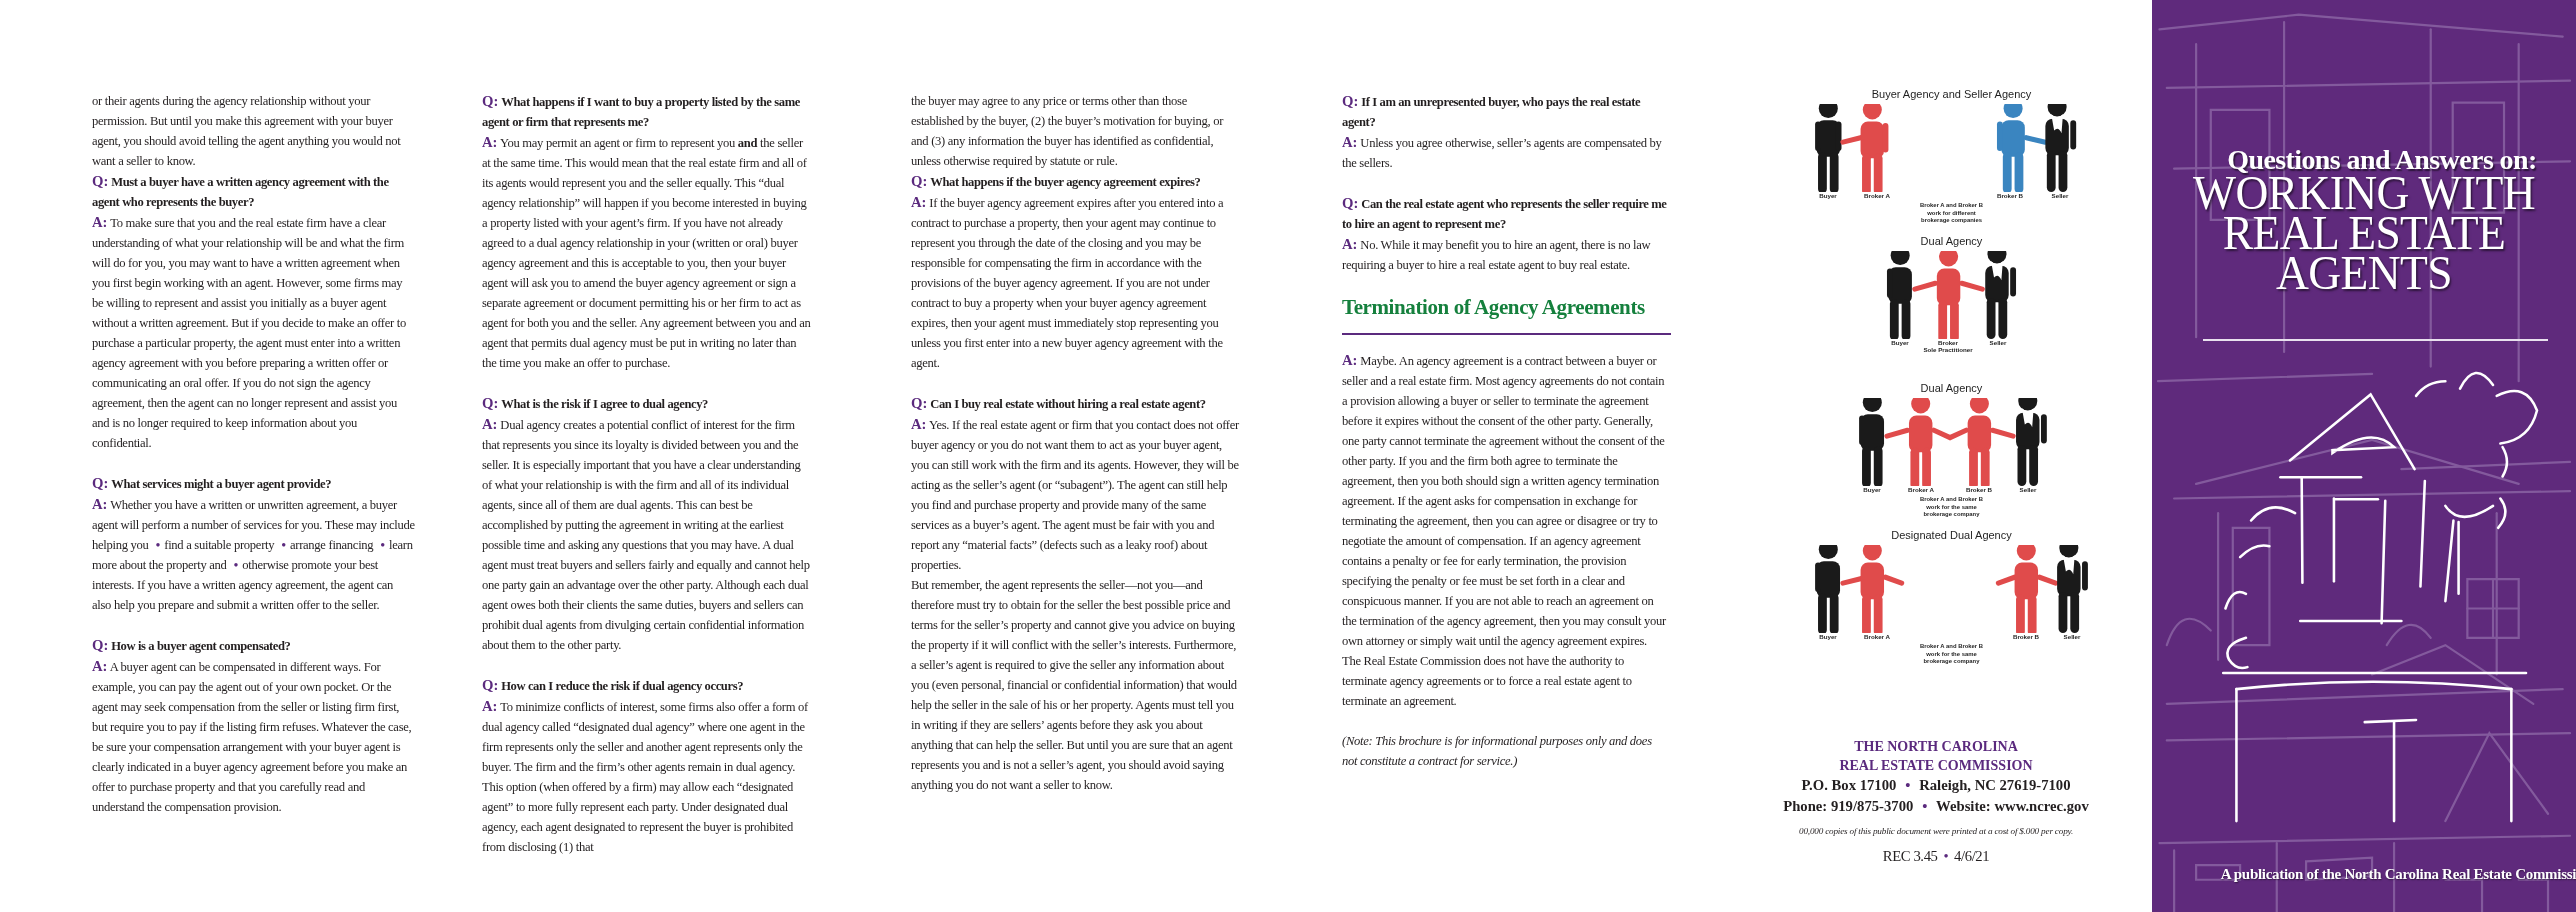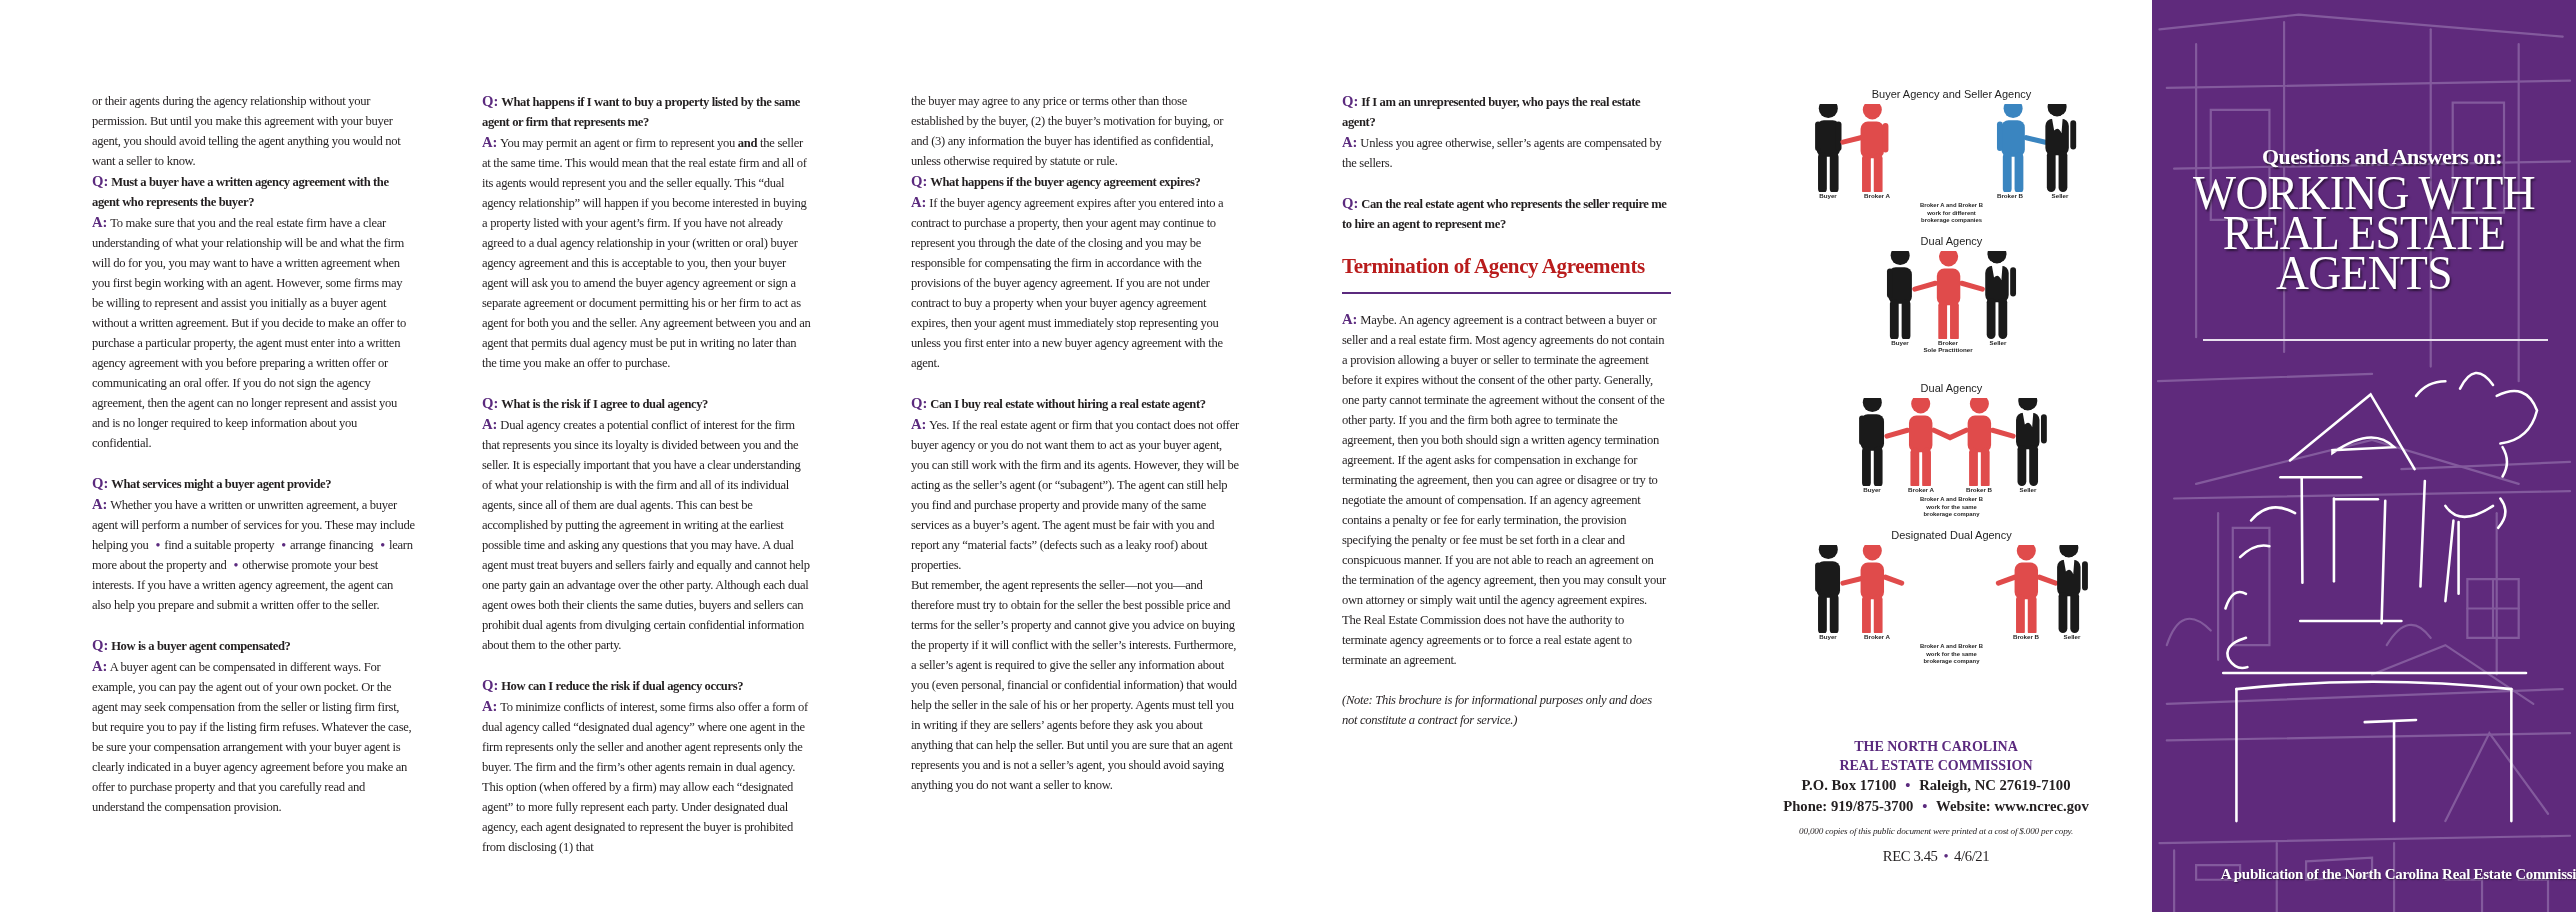--- a/index.html
+++ b/index.html
@@ -13,21 +13,21 @@
   #col4 { left: 1342px; width: 326px; }
 
   .qa { margin-bottom: 20px; }
   .q { font-weight: bold; letter-spacing: -0.4px; }
   .qa-label { color: #5b2a7e; font-weight: bold; font-size: 14.7px; letter-spacing: 0; }
   .a { }
   p.para { margin: 0; }
   .bullet { color: #5b2a7e; font-weight: bold; padding: 0 4.4px; }
   .bold-inline { font-weight: bold; }
 
-  .section-heading { color: #b91c1c; font-weight: bold; font-size: 21px; line-height: 25px; margin-top: 10.3px; letter-spacing: -0.4px; }
+  .section-heading { color: #15803d; font-weight: bold; font-size: 21px; line-height: 25px; margin-top: 10.3px; letter-spacing: -0.4px; }
   .section-rule { height: 2.2px; background: #5b2a7e; margin: 13.2px 0 14.7px 0; width: 329px; }
   .note { font-style: italic; margin-top: 20px; }
 
   
   #diagrams { position: absolute; left: 1790px; top: 88px; width: 323px; }
   .diagram { position: relative; width: 323px; text-align: center; }
   .diagram-title { font-family: "Liberation Sans", "DejaVu Sans", sans-serif; font-size: 11px; color: #1f1f1f; line-height: 13.2px; }
   .figs { position: relative; height: 88px; margin-top: 2.9px; }
   .figs svg { position: absolute; left: 0; top: 0; }
   .fig-labels { position: relative; height: 10.3px; font-family: "Liberation Sans", "DejaVu Sans", sans-serif; font-weight: bold; font-size: 6.2px; color: #1f1f1f; }
@@ -44,21 +44,21 @@
   .org-name { color: #5b2a7e; font-weight: bold; font-size: 14px; line-height: 19px; }
   .org-line { font-weight: bold; font-size: 14.7px; line-height: 20.5px; color: #231f20; }
   .org-line .dot { color: #5b2a7e; padding: 0 8.8px; }
   .print-note { font-style: italic; font-size: 9.2px; margin-top: 10.3px; color: #231f20; letter-spacing: -0.2px; }
   .rec-code { font-size: 14.7px; margin-top: 12px; color: #231f20; letter-spacing: -0.4px; }
   .rec-code .dot { color: #5b2a7e; padding: 0 5.9px; }
 
   
   #cover { position: absolute; left: 2152px; top: 0; width: 424px; height: 912px; background: #5f2a7c; overflow: hidden; }
   #cover svg.sketch { position: absolute; left: 0; top: 0; }
-  .cover-sub { position: absolute; top: 144px; left: 0; width: 424px; text-align: center; color: #ffffff; font-weight: bold; font-size: 22px; letter-spacing: -0.6px; text-shadow: 1.5px 1.5px 1.5px rgba(0,0,0,0.55); padding-left: 36px; }
+  .cover-sub { position: absolute; top: 144px; left: 0; width: 424px; text-align: center; color: #ffffff; font-weight: bold; font-size: 28px; letter-spacing: -0.6px; text-shadow: 1.5px 1.5px 1.5px rgba(0,0,0,0.55); padding-left: 36px; }
   .cover-title { position: absolute; top: 173px; left: 0; width: 424px; text-align: center; color: #ffffff; font-size: 49px; line-height: 40px; letter-spacing: -0.7px; text-shadow: 1.5px 1.5px 2.2px rgba(0,0,0,0.55); transform: scaleX(0.93); }
   .cover-rule { position: absolute; top: 339px; left: 51px; width: 345px; height: 2.2px; background: #e8e0ee; }
   .cover-footer { position: absolute; top: 866px; left: 0; width: 508px; text-align: center; color: #ffffff; font-weight: bold; font-size: 15px; text-shadow: 0.7px 0.7px 1.5px rgba(0,0,0,0.5); letter-spacing: -0.3px; }
 </style>
 </head>
 <body>
 
 <div class="col" id="col1">
   <p class="para qa">or their agents during the agency relationship without your permission. But until you make this agreement with your buyer agent, you should avoid telling the agent anything you would not want a seller to know.</p>
 
@@ -119,20 +119,21 @@
 </div>
 
 <div class="col" id="col4">
   <div class="qa">
     <div><span class="qa-label">Q:</span> <span class="q">If I am an unrepresented buyer, who pays the real estate agent?</span></div>
     <div><span class="qa-label">A:</span> <span class="a">Unless you agree otherwise, seller’s agents are compensated by the sellers.</span></div>
   </div>
 
   <div class="qa">
     <div><span class="qa-label">Q:</span> <span class="q">Can the real estate agent who represents the seller require me to hire an agent to represent me?</span></div>
+    <div><span class="qa-label">A:</span> <span class="a">No. While it may benefit you to hire an agent, there is no law requiring a buyer to hire a real estate agent to buy real estate.</span></div>
   </div>
 
   <h2 class="section-heading">Termination of Agency Agreements</h2>
   <div class="section-rule"></div>
 
   <div>
     <div><span class="qa-label">A:</span> <span class="a">Maybe. An agency agreement is a contract between a buyer or seller and a real estate firm. Most agency agreements do not contain a provision allowing a buyer or seller to terminate the agreement before it expires without the consent of the other party. Generally, one party cannot terminate the agreement without the consent of the other party. If you and the firm both agree to terminate the agreement, then you both should sign a written agency termination agreement. If the agent asks for compensation in exchange for terminating the agreement, then you can agree or disagree or try to negotiate the amount of compensation. If an agency agreement contains a penalty or fee for early termination, the provision specifying the penalty or fee must be set forth in a clear and conspicuous manner. If you are not able to reach an agreement on the termination of the agency agreement, then you may consult your own attorney or simply wait until the agency agreement expires. The Real Estate Commission does not have the authority to terminate agency agreements or to force a real estate agent to terminate an agreement.</span></div>
   </div>
 
   <p class="note">(Note: This brochure is for informational purposes only and does not constitute a contract for service.)</p>

